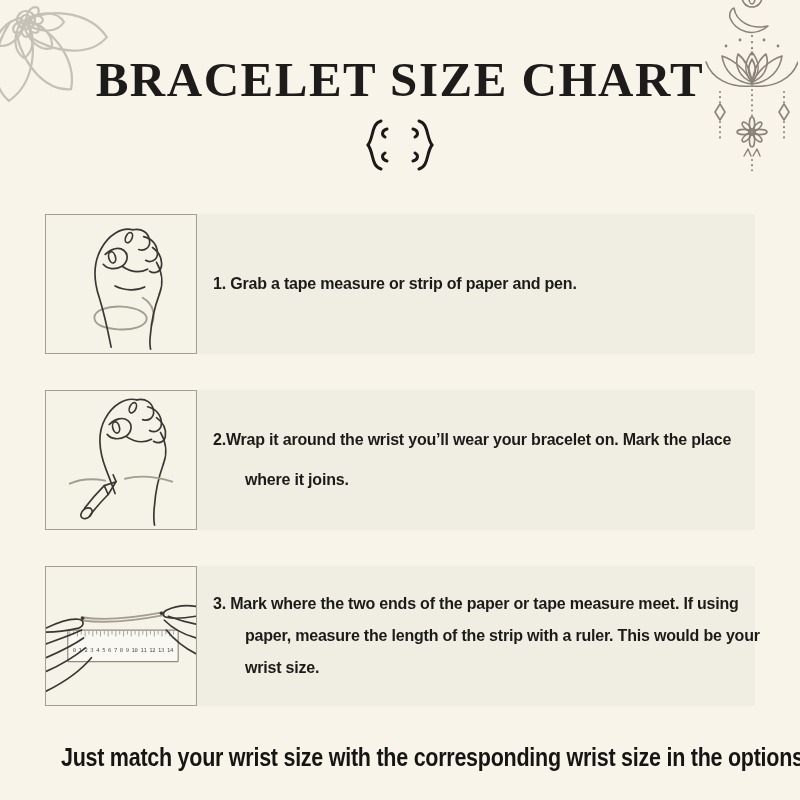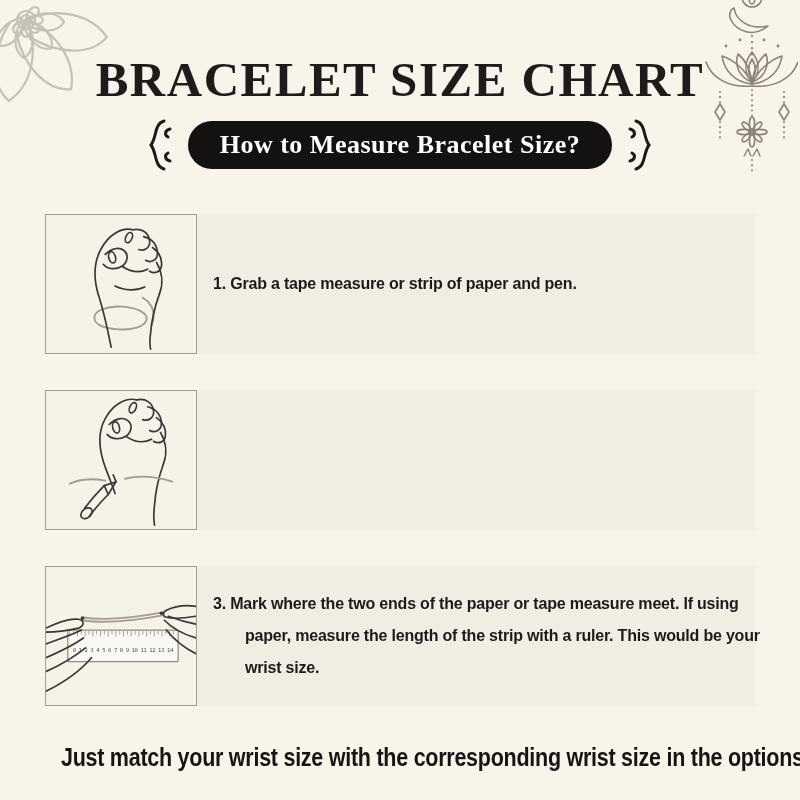--- a/index.html
+++ b/index.html
@@ -134,23 +134,20 @@
   <h1 class="title">BRACELET SIZE CHART</h1>
 
   <div class="badge-row">
     <svg class="flourish" viewBox="0 0 36 56">
       <g class="flr">
         <path d="M22,4 C12,7 15,20 9,28 C15,36 12,49 22,52"></path>
         <path d="M28,12 C23,13 22,18 26,20"></path>
         <path d="M28,44 C23,43 22,38 26,36"></path>
       </g>
     </svg>
-    <div class="badge-pill">
-      <span>How to Measure Bracelet Size?</span>
-    </div>
     <svg class="flourish" viewBox="0 0 36 56" style="transform:scaleX(-1)">
       <g class="flr">
         <path d="M22,4 C12,7 15,20 9,28 C15,36 12,49 22,52"></path>
         <path d="M28,12 C23,13 22,18 26,20"></path>
         <path d="M28,44 C23,43 22,38 26,36"></path>
       </g>
     </svg>
   </div>
 
   <div class="steps">
@@ -203,20 +200,23 @@
           </g>
           <g class="ink">
             <path d="M68,85 L71,92"></path>
             <path d="M71,92 L59,96 L63,105 Z"></path>
             <path d="M59,96 C52,103 45,111 39,119"></path>
             <path d="M63,105 C56,112 49,120 44,127"></path>
             <ellipse cx="41" cy="124" rx="6.5" ry="4.5" transform="rotate(-42 41 124)"></ellipse>
           </g>
         </svg>
       </div>
+      <div class="step-text">
+        <p>2.Wrap it around the wrist you’ll wear your bracelet on. Mark the place where it joins.</p>
+      </div>
     </div>
 
     <div class="step-row tight">
       <div class="step-illustration">
         <svg viewBox="0 0 152 140">
           <rect x="22" y="64" width="112" height="32" rx="1" fill="#faf8f2" stroke="#8f8b80" stroke-width="1.2"></rect>
           <path id="ruler-ticks" stroke="#8f8b80" stroke-width="0.8" fill="none" d="M24,65 v5.5 M27.9,65 v3.5 M31.8,65 v5.5 M35.7,65 v3.5 M39.6,65 v5.5 M43.5,65 v3.5 M47.4,65 v5.5 M51.3,65 v3.5 M55.2,65 v5.5 M59.1,65 v3.5 M63,65 v5.5 M66.9,65 v3.5 M70.8,65 v5.5 M74.69999999999999,65 v3.5 M78.6,65 v5.5 M82.5,65 v3.5 M86.4,65 v5.5 M90.3,65 v3.5 M94.2,65 v5.5 M98.1,65 v3.5 M102,65 v5.5 M105.89999999999999,65 v3.5 M109.8,65 v5.5 M113.7,65 v3.5 M117.6,65 v5.5 M121.5,65 v3.5 M125.39999999999999,65 v5.5 M129.3,65 v3.5 "></path>
           <text x="78" y="86" font-size="5.6" fill="#55514a" text-anchor="middle" textLength="102" font-family="DejaVu Sans Mono, monospace">0 1 2 3 4 5 6 7 8 9 10 11 12 13 14</text>
           <g class="ink-gray" stroke-width="1.4">
             <path d="M36,54 C62,58 92,54 118,49"></path>

